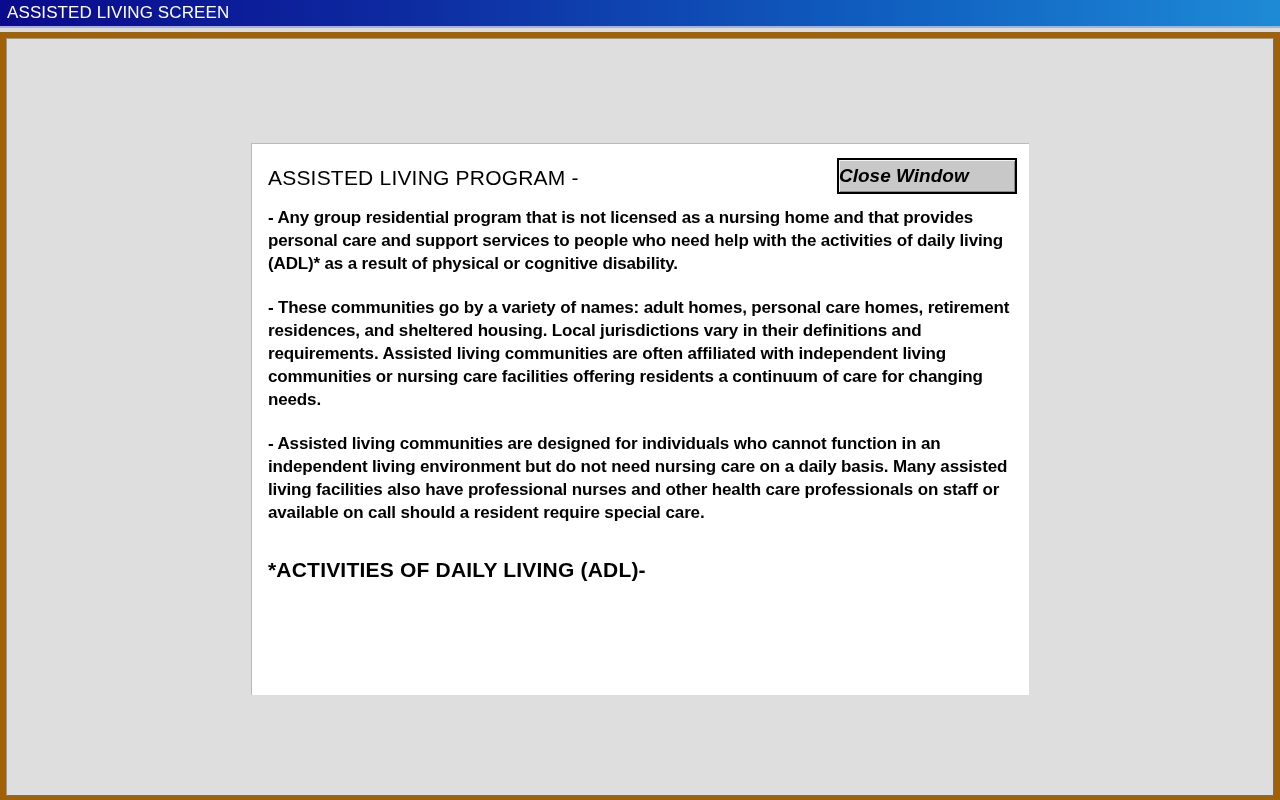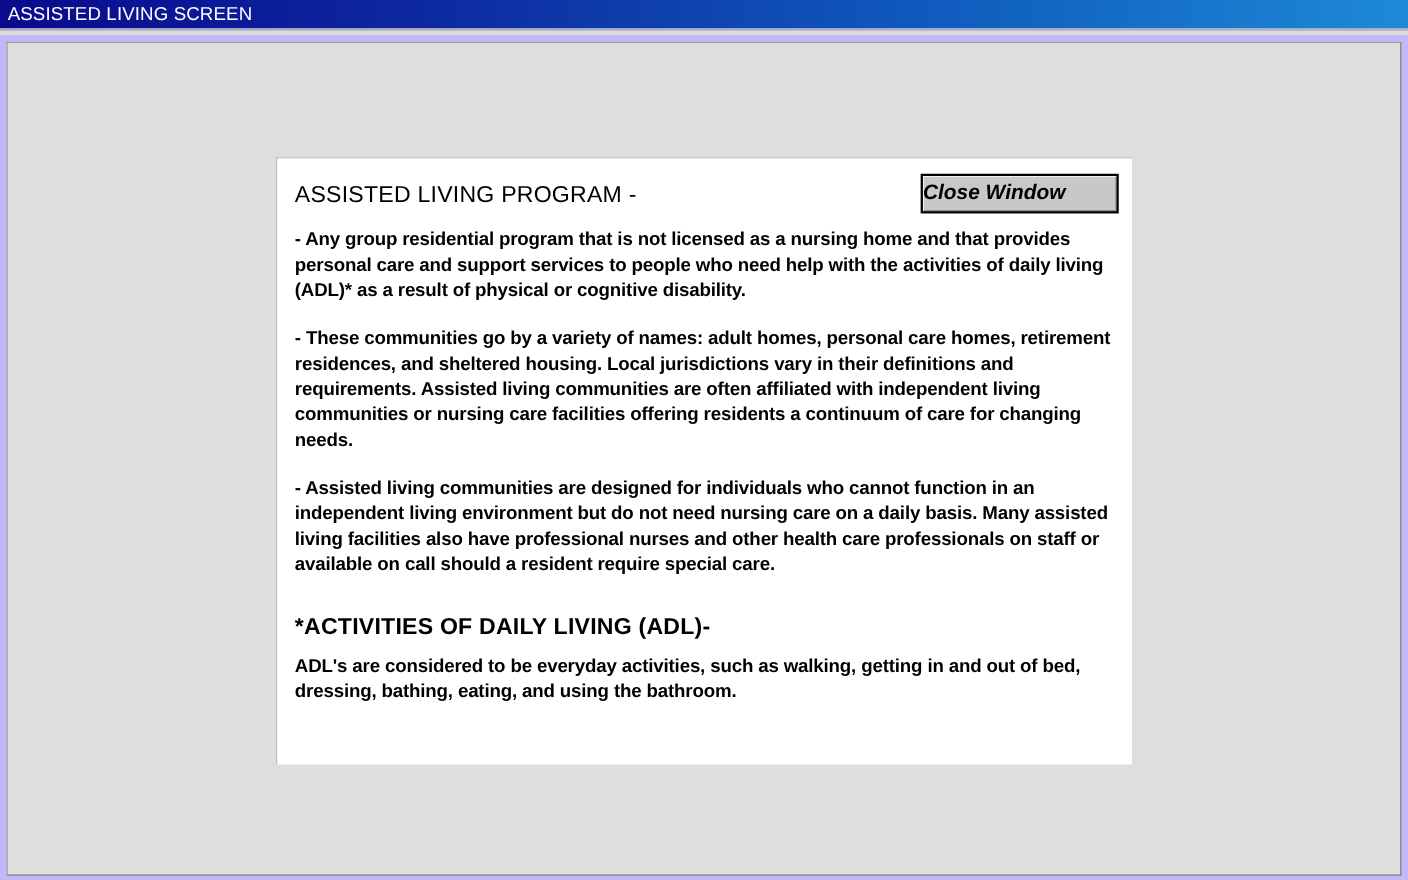--- a/index.html
+++ b/index.html
@@ -12,21 +12,21 @@
     height: 800px;
     overflow: hidden;
     background: #ffffff;
     font-family: "Liberation Sans", sans-serif;
   }
 
   .app-window {
     position: relative;
     width: 1280px;
     height: 800px;
-    background: #c4b5fd;
+    background: #a16207;
   }
 
   
   .titlebar {
     position: absolute;
     left: 0;
     top: 0;
     width: 1280px;
     height: 26px;
     background: linear-gradient(to right, #0a0a8c 0%, #0d29a0 30%, #1060c0 70%, #1e8ad6 100%);
@@ -178,19 +178,18 @@
         <h1 class="card-heading">ASSISTED LIVING PROGRAM -</h1>
 
         <p class="body-text">- Any group residential program that is not licensed as a nursing home and that provides personal care and support services to people who need help with the activities of daily living (ADL)* as a result of physical or cognitive disability.</p>
 
         <p class="body-text">- These communities go by a variety of names: adult homes, personal care homes, retirement residences, and sheltered housing. Local jurisdictions vary in their definitions and requirements.  Assisted living communities are often affiliated with independent living communities or nursing care facilities offering residents a continuum of care for changing needs.</p>
 
         <p class="body-text">- Assisted living communities are designed for individuals who cannot function in an independent living environment but do not need nursing care on a daily basis.  Many assisted living facilities also have professional nurses and other health care professionals on staff or available on call should a resident require special care.</p>
 
         <h2 class="adl-heading">*ACTIVITIES OF DAILY LIVING (ADL)-</h2>
 
-        <p class="body-text last">ADL's are considered to be everyday activities, such as walking, getting in and out of bed, dressing, bathing, eating, and using the bathroom.</p>
 
       </div>
     </div>
 
   </div>
 </div>
 
 </body></html>

